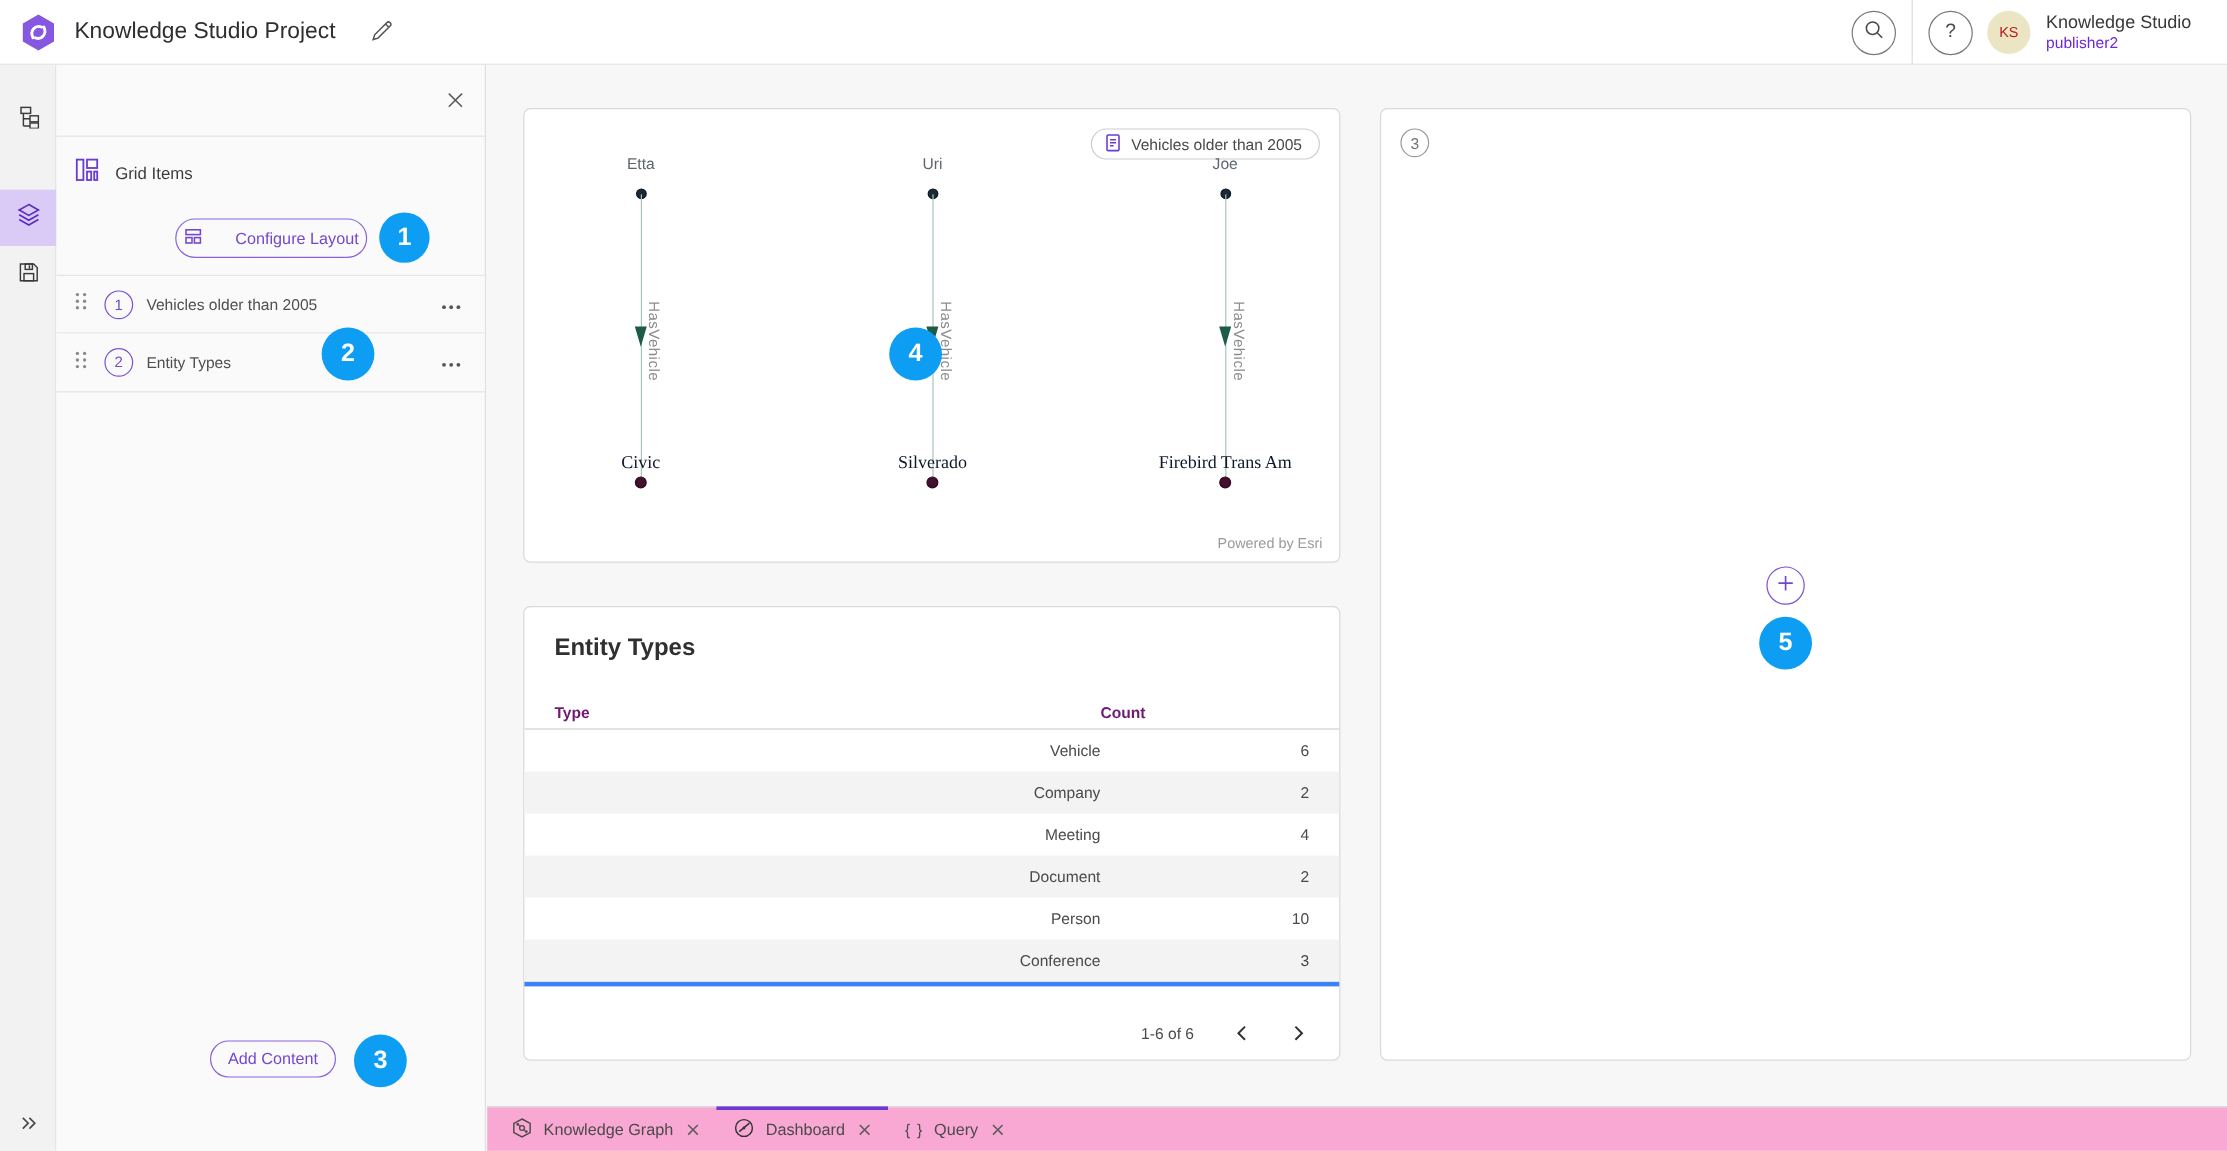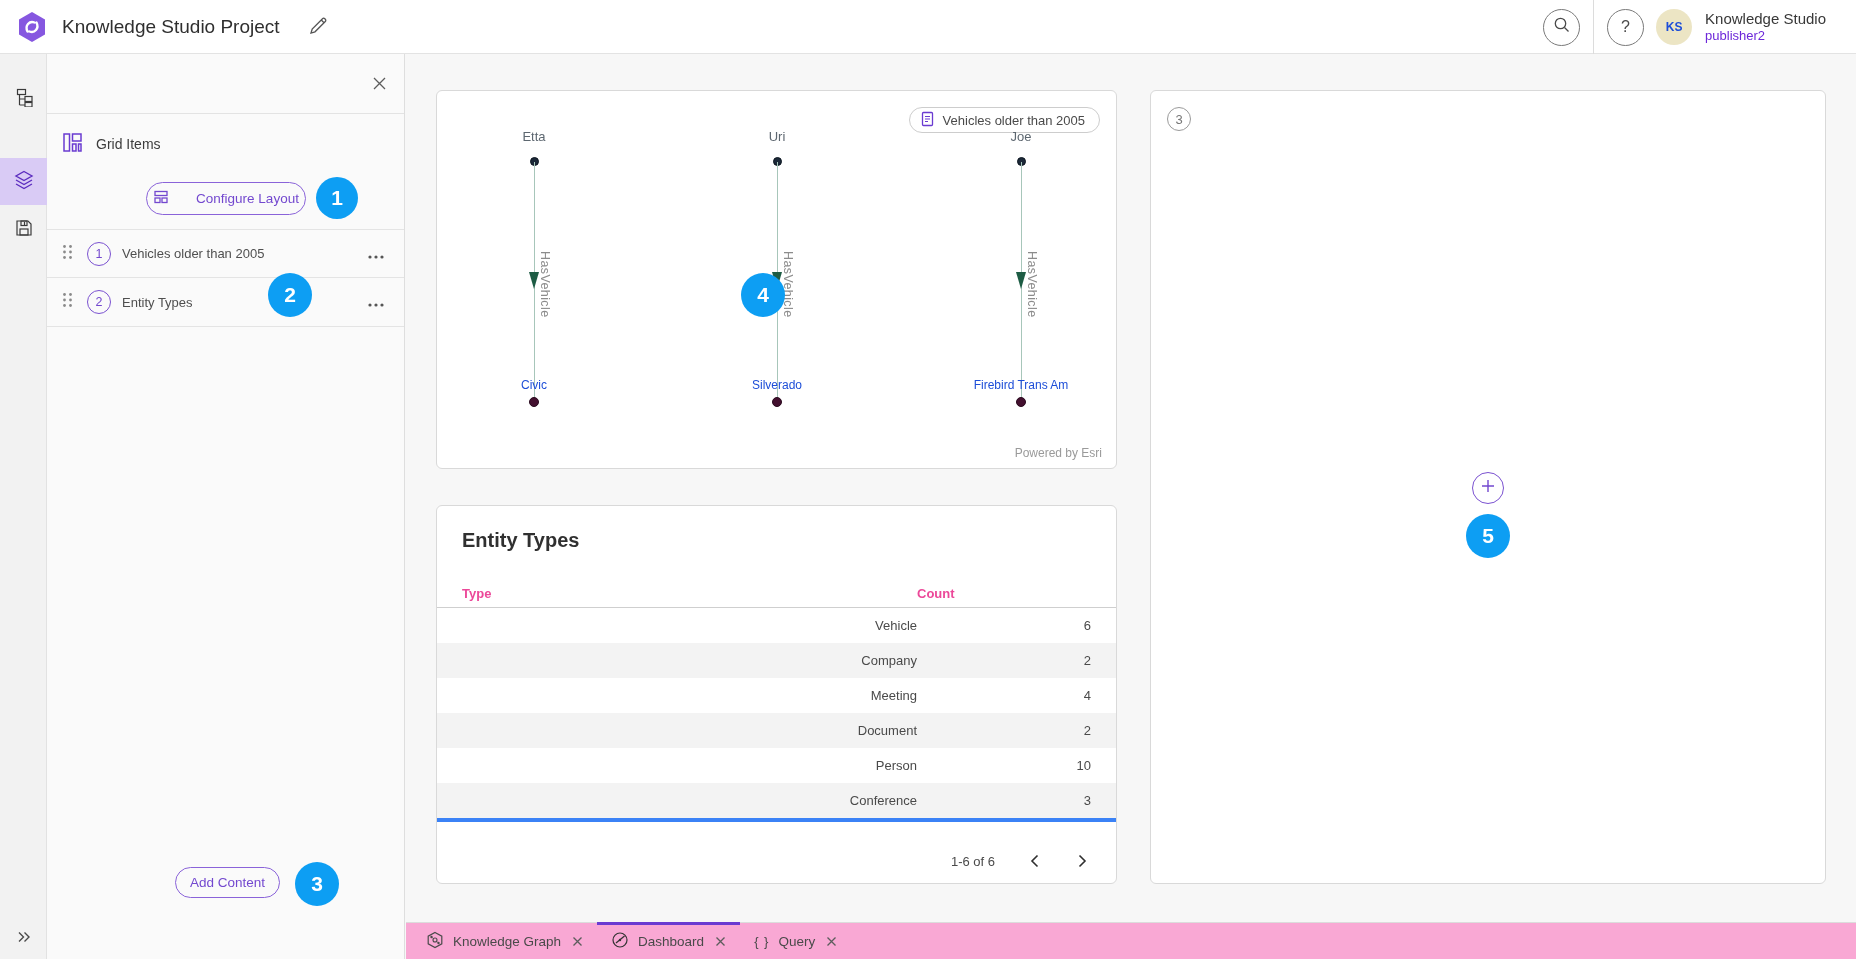--- a/index.html
+++ b/index.html
@@ -9,21 +9,21 @@
 
   
   .header { position:absolute; top:0; left:0; right:0; height:54px; background:#fff; border-bottom:1px solid #e3e3e3; z-index:5; }
   .logo { position:absolute; left:15px; top:10px; width:34px; height:34px; }
   .app-title { position:absolute; left:62px; top:0; height:54px; line-height:54px; font-size:19px; color:#2f2f2f; }
   .pencil-btn { position:absolute; left:308px; top:16px; width:22px; height:22px; cursor:pointer; }
   .header-right { position:absolute; right:30px; top:0; height:54px; display:flex; align-items:center; }
   .circle-btn { width:37px; height:37px; border:1px solid #7a7a7a; border-radius:50%; display:flex; align-items:center; justify-content:center; background:#fff; cursor:pointer; }
   .hdr-divider { width:1px; height:54px; background:#dcdcdc; margin:0 13px; }
   .help-glyph { font-size:16px; color:#4a4a4a; }
-  .avatar { width:36px; height:36px; border-radius:50%; background:#ece5c4; color:#1d4ed8; font-size:12px; font-weight:bold; display:flex; align-items:center; justify-content:center; margin-left:12px; cursor:pointer; }
+  .avatar { width:36px; height:36px; border-radius:50%; background:#ece5c4; color:#b91c1c; font-size:12px; font-weight:normal; display:flex; align-items:center; justify-content:center; margin-left:12px; cursor:pointer; }
   .user-block { margin-left:13px; line-height:1.25; }
   .user-name { font-size:15px; color:#383838; }
   .user-role { font-size:13px; color:#6d28d9; }
 
   
   .rail { position:absolute; top:54px; left:0; width:47px; bottom:0; background:#f2f2f2; border-right:1px solid #e2e2e2; z-index:4; }
   .rail-btn { position:absolute; left:0; width:47px; height:47px; display:flex; align-items:center; justify-content:center; cursor:pointer; }
   .rail-btn.active { background:#d9cbf5; }
   .rail-expand { position:absolute; left:0; bottom:6px; width:47px; height:30px; display:flex; align-items:center; justify-content:center; cursor:pointer; }
 
@@ -53,27 +53,27 @@
 
   
   .chip { position:absolute; top:16px; right:16px; height:26px; border:1px solid #cdcdcd; border-radius:13px; background:#fff; display:flex; align-items:center; gap:8px; padding:0 14px 0 10px; font-size:13px; color:#4a4a4a; cursor:pointer; }
   .gcol { position:absolute; top:0; width:180px; height:100%; }
   .gcol.c1 { left:7px; } .gcol.c2 { left:250px; } .gcol.c3 { left:494px; }
   .gtop-label { position:absolute; top:38px; width:100%; text-align:center; font-size:13px; color:#5d6770; }
   .gdot-top { position:absolute; top:66px; left:50%; margin-left:-4.5px; width:9px; height:9px; border-radius:50%; background:#1b2838; border:1px solid #0d1620; }
   .gline { position:absolute; top:71px; left:50%; width:1px; height:240px; background:#a7c6ba; }
   .garrow { position:absolute; top:181px; left:50%; margin-left:-5.5px; width:0; height:0; border-left:5.5px solid transparent; border-right:5.5px solid transparent; border-top:17px solid #1d5c44; }
   .gedge-label { position:absolute; top:160px; left:50%; margin-left:4px; writing-mode:vertical-rl; font-size:12.5px; color:#8c8c8c; letter-spacing:0.4px; }
-  .gbot-label { position:absolute; top:287px; width:100%; text-align:center; font-size:12px; color:#1d4ed8; }
+  .gbot-label { position:absolute; top:287px; width:100%; text-align:center; font-size:15px; color:#0f172a;font-family:Liberation Serif, serif; }
   .gdot-bot { position:absolute; top:306px; left:50%; margin-left:-5px; width:10px; height:10px; border-radius:50%; background:#43102f; border:1px solid #290a1e; }
   .powered { position:absolute; right:14px; bottom:8px; font-size:12px; color:#9a9a9a; }
 
   
   .table-title { padding:23px 25px 0 25px; font-size:20px; font-weight:bold; color:#303030; }
-  .thead { display:grid; grid-template-columns:455px 1fr; padding:0 25px; margin-top:28px; height:28px; align-items:center; font-size:13px; font-weight:bold; color:#ec4899; border-bottom:1px solid #cfcfcf; }
+  .thead { display:grid; grid-template-columns:455px 1fr; padding:0 25px; margin-top:28px; height:28px; align-items:center; font-size:13px; font-weight:bold; color:#701a75; border-bottom:1px solid #cfcfcf; }
   .trow { display:grid; grid-template-columns:455px 1fr; padding:0 25px; height:35px; align-items:center; font-size:13px; color:#4a4a4a; }
   .trow:nth-child(even) { background:#f3f3f3; }
   .tbody { border-bottom:4px solid #3b82f6;text-align:right; }
   .pagination { position:absolute; right:25px; bottom:13px; display:flex; align-items:center; gap:30px; }
   .page-count { font-size:13px; color:#4a4a4a; }
   .pg-btn { width:18px; height:18px; display:flex; align-items:center; justify-content:center; cursor:pointer; background:none; border:none; }
 
   
   .corner-num { position:absolute; left:16px; top:16px; width:24px; height:24px; border:1px solid #9a9a9a; border-radius:50%; color:#767676; font-size:13px; display:flex; align-items:center; justify-content:center; }
   .plus-btn { position:absolute; left:50%; top:381px; margin-left:-16px; width:32px; height:32px; border:1px solid #7b52d1; border-radius:50%; background:#fff; display:flex; align-items:center; justify-content:center; cursor:pointer; }

